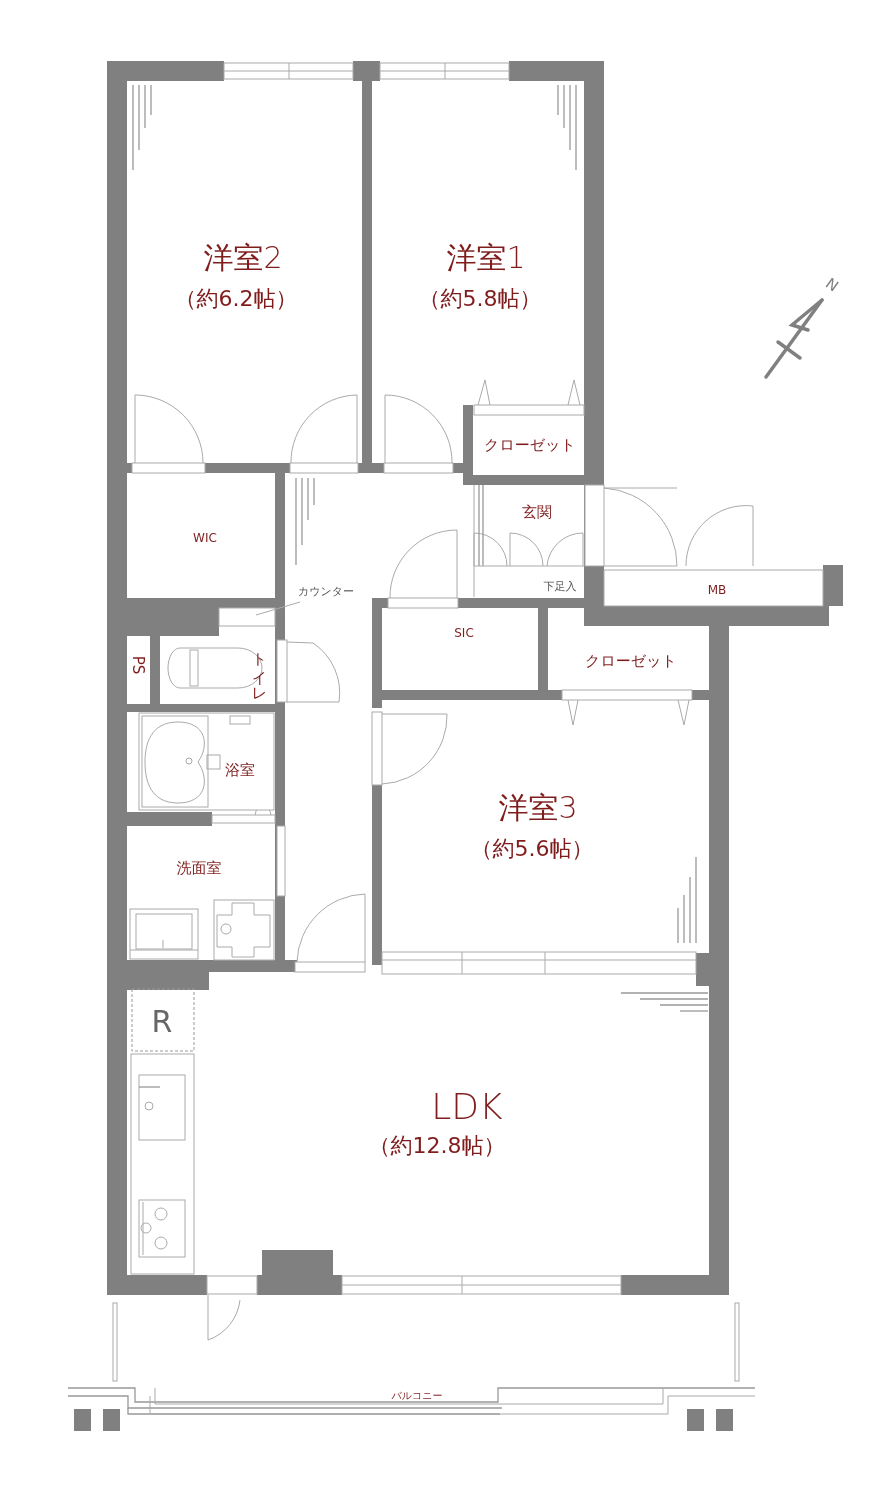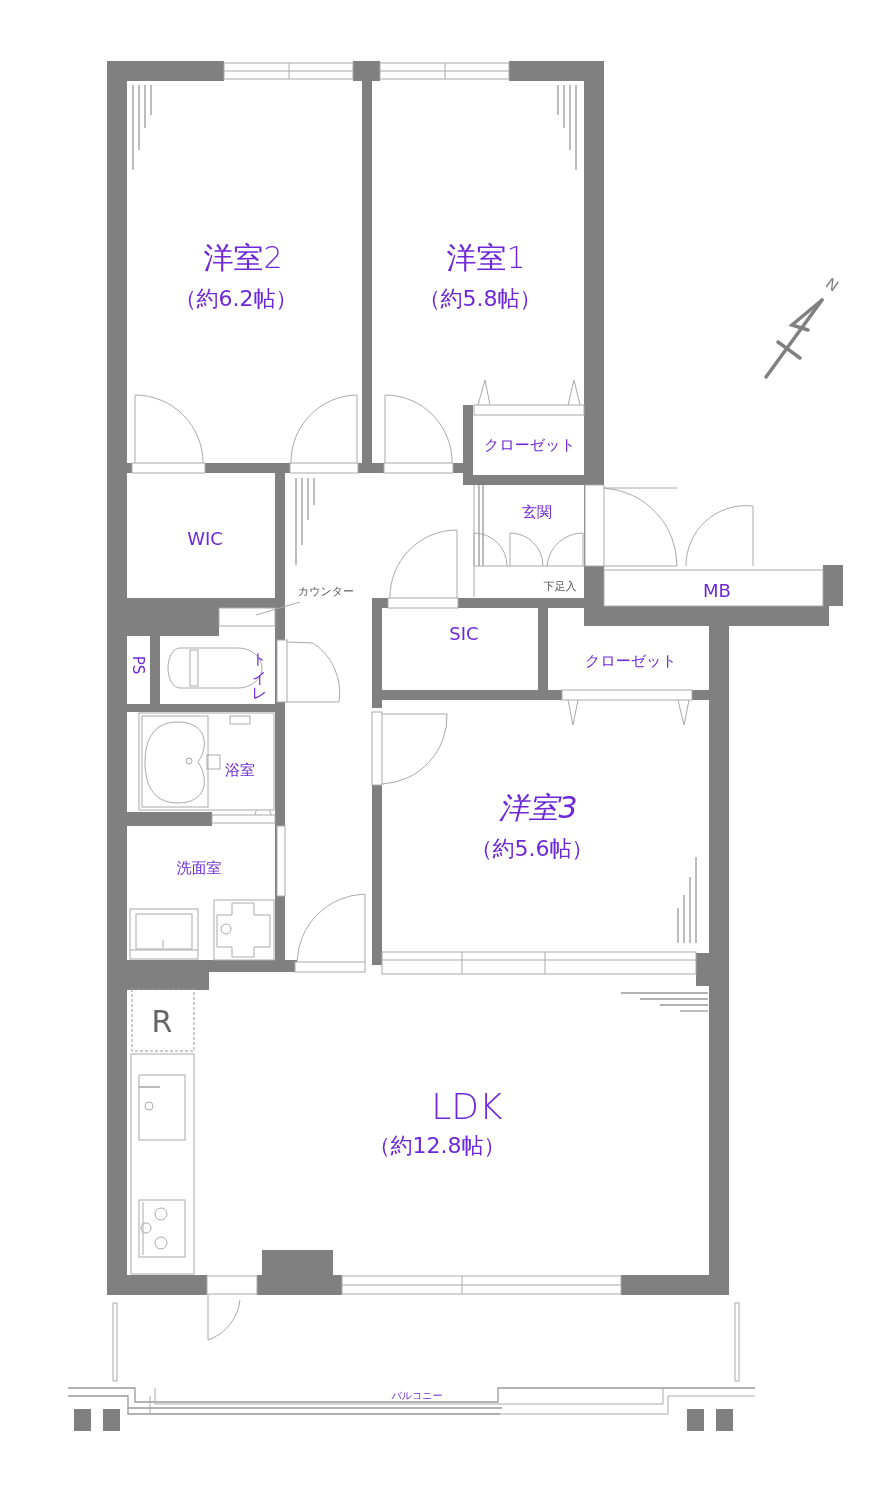--- a/index.html
+++ b/index.html
@@ -4,24 +4,24 @@
 <style>
   html, body { margin: 0; padding: 0; background: #ffffff; }
   body { width: 874px; height: 1495px; position: relative; overflow: hidden;
          font-family: "DejaVu Sans", "Liberation Sans", sans-serif; color: #333; }
   svg.plan { position: absolute; left: 0; top: 0; }
   .wall { fill: #808080; }
   .fix { fill: #fff; stroke: #aaa; stroke-width: 1; }
   .thin { fill: none; stroke: #aaa; stroke-width: 1; }
   .thin2 { fill: none; stroke: #999; stroke-width: 1.3; }
   .dash { fill: none; stroke: #999; stroke-width: 1; stroke-dasharray: 3 2; }
-  .lbl { position: absolute; text-align: center; color: #6d28d9; white-space: nowrap; transform: translate(-50%, -50%); }
+  .lbl { position: absolute; text-align: center; color: #7f1d1d; white-space: nowrap; transform: translate(-50%, -50%); }
   .big { font-size: 30px; line-height: 32px; font-weight: 300; }
   .sub { font-size: 22px; line-height: 26px; margin-top: 8px; }
-  .mid { font-size: 18px; }
+  .mid { font-size: 12px; }
   .sm { font-size: 15px; }
   .xs { font-size: 11px; color: #555; }
   .vert { writing-mode: vertical-rl; letter-spacing: 0; }
 </style>
 </head>
 <body>
 
 <svg class="plan" width="874" height="1495" viewBox="0 0 874 1495" xmlns="http://www.w3.org/2000/svg">
 
   <g>
@@ -251,21 +251,21 @@
 <div class="lbl xs" style="left:532px; top:586px;margin-left:28px;">下足入</div>
 <div class="lbl mid" style="left:717px; top:590px;">MB</div>
 <div class="lbl xs" style="left:326px; top:591px;">カウンター</div>
 <div class="lbl mid" style="left:464px; top:633px;">SIC</div>
 <div class="lbl sm" style="left:631px; top:661px;">クローゼット</div>
 <div class="lbl sm vert" style="left:138px; top:665px;">PS</div>
 <div class="lbl sm vert" style="left:259px; top:668px;">トイレ</div>
 <div class="lbl sm" style="left:240px; top:770px;">浴室</div>
 <div class="lbl sm" style="left:199px; top:868px;">洗面室</div>
 
-<div class="lbl big" style="left:538px; top:808px;font-style:italic;">洋室3</div>
+<div class="lbl big" style="left:538px; top:808px;">洋室3</div>
 <div class="lbl sub" style="left:532px; top:841px;text-align:right;">（約5.6帖）</div>
 
 <div class="lbl" style="left:162px; top:1021px; font-size:30px; color:#666;">R</div>
 
 <div class="lbl big" style="left:442px; top:1107px; font-size:36px;margin-left:25px;">LDK</div>
 <div class="lbl sub" style="left:437px; top:1138px;">（約12.8帖）</div>
 
 <div class="lbl" style="left:417px; top:1396px; font-size:10px;">バルコニー</div>
 
 <div class="lbl" style="left:832px; top:285px; font-size:15px; color:#808080; transform: translate(-50%,-50%) rotate(35deg);">N</div>

